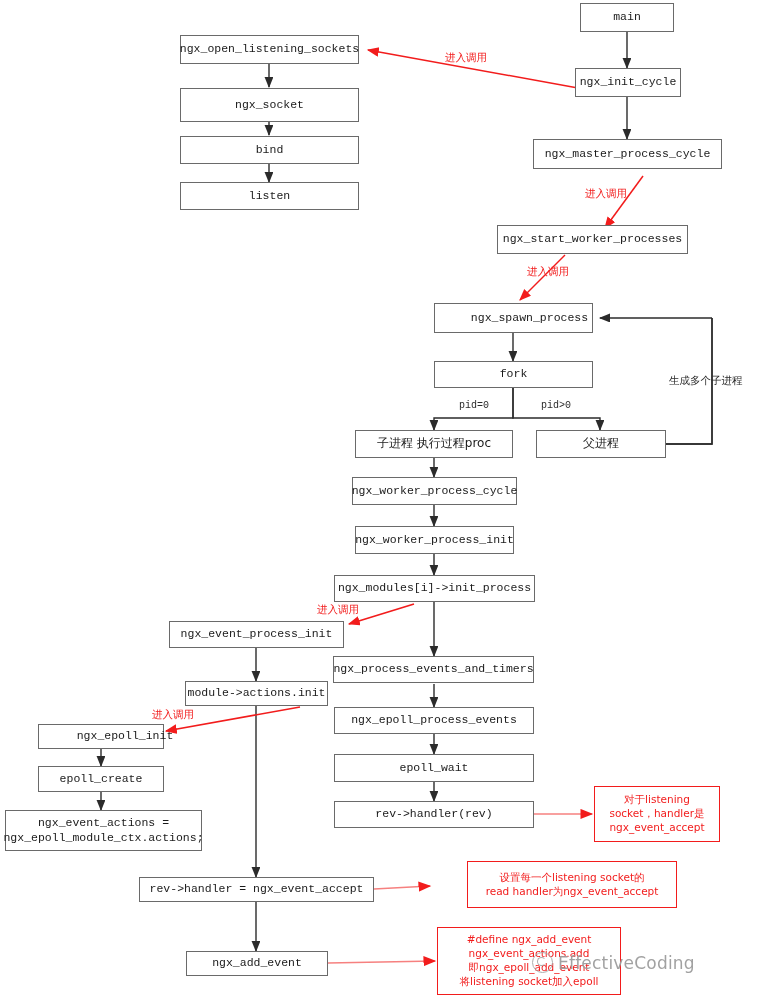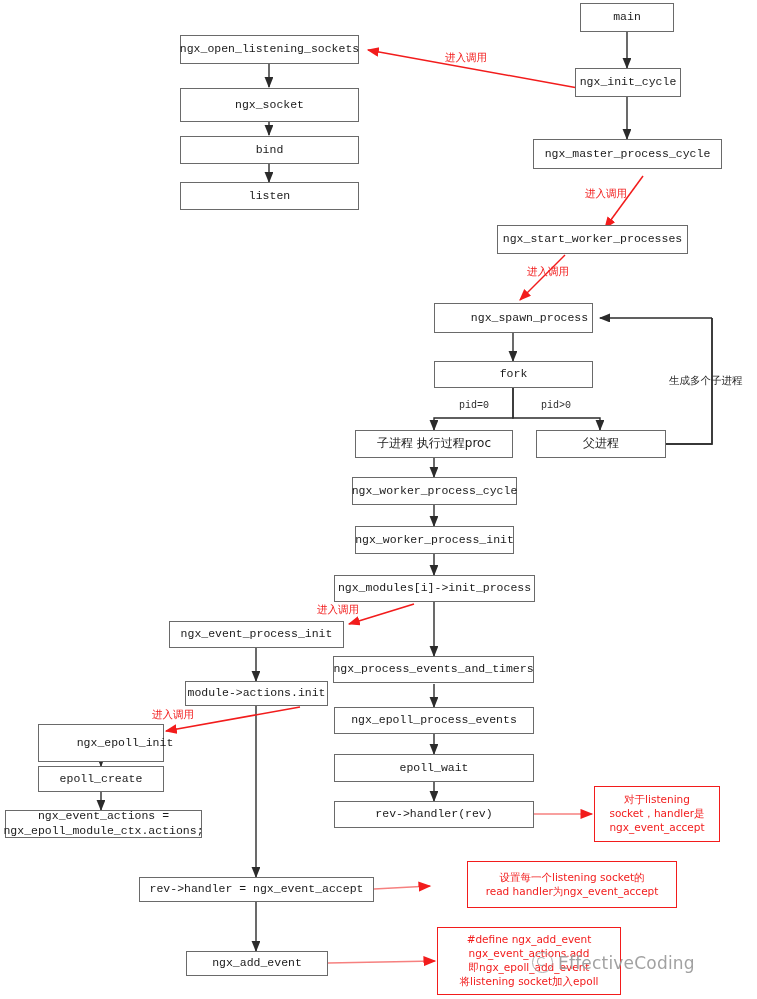--- a/index.html
+++ b/index.html
@@ -203,25 +203,25 @@
   <div class="node cn" style="left:536px; top:430px; width:130px; height:28px;">父进程</div>
 
   <div class="node" style="left:355px; top:526px; width:159px; height:28px;">ngx_worker_process_init</div>
 
   <div class="node" style="left:334px; top:575px; width:201px; height:27px;">ngx_modules[i]-&gt;init_process</div>
 
   <div class="node" style="left:169px; top:621px; width:175px; height:27px;">ngx_event_process_init</div>
 
   <div class="node" style="left:185px; top:681px; width:143px; height:25px;">module-&gt;actions.init</div>
 
-  <div class="node" style="left:38px; top:724px; width:126px; height:38px;padding-left:48px;">ngx_epoll_init</div>
+  <div class="node" style="left:38px; top:724px; width:126px; height:25px;padding-left:48px;">ngx_epoll_init</div>
 
   <div class="node" style="left:38px; top:766px; width:126px; height:26px;">epoll_create</div>
 
-  <div class="node" style="left:5px; top:810px; width:197px; height:28px;">ngx_event_actions =
+  <div class="node" style="left:5px; top:810px; width:197px; height:41px;">ngx_event_actions =
 ngx_epoll_module_ctx.actions;</div>
 
   <div class="node" style="left:333px; top:656px; width:201px; height:27px;">ngx_process_events_and_timers</div>
 
   <div class="node" style="left:334px; top:707px; width:200px; height:27px;">ngx_epoll_process_events</div>
 
   <div class="node" style="left:334px; top:754px; width:200px; height:28px;">epoll_wait</div>
 
   <div class="node" style="left:334px; top:801px; width:200px; height:27px;">rev-&gt;handler(rev)</div>
 

